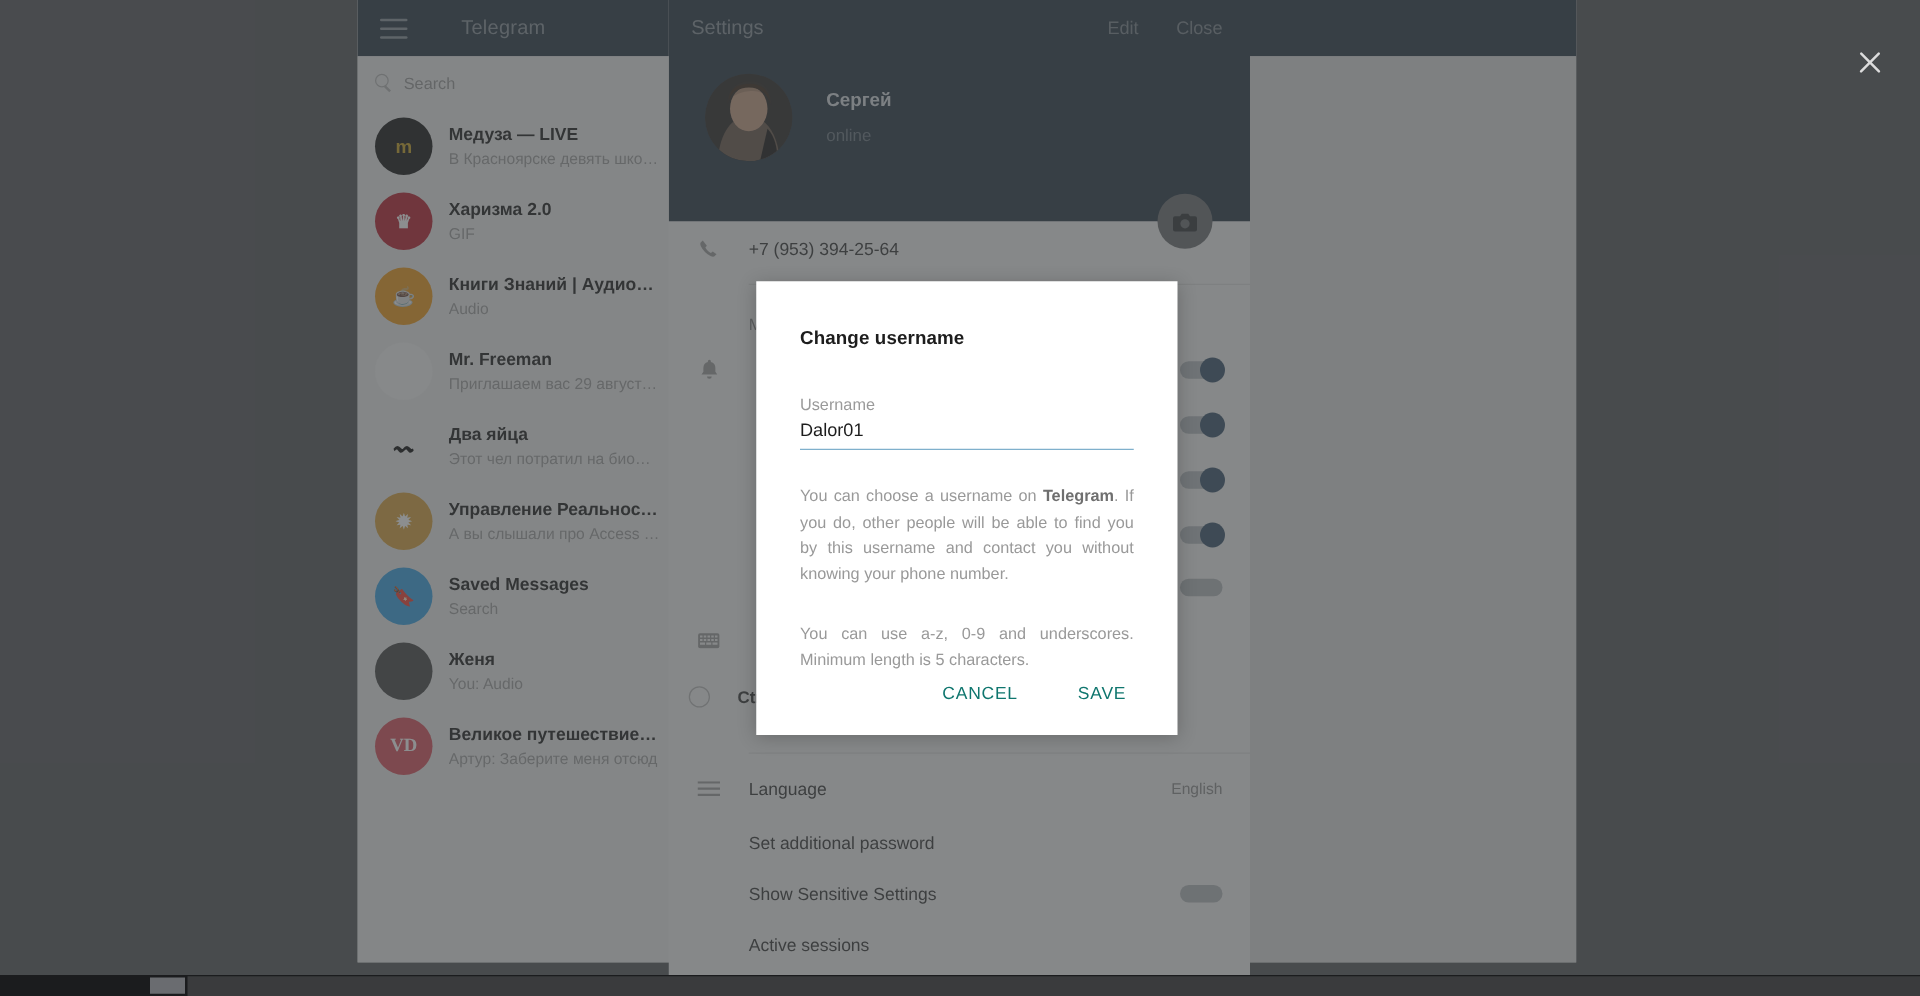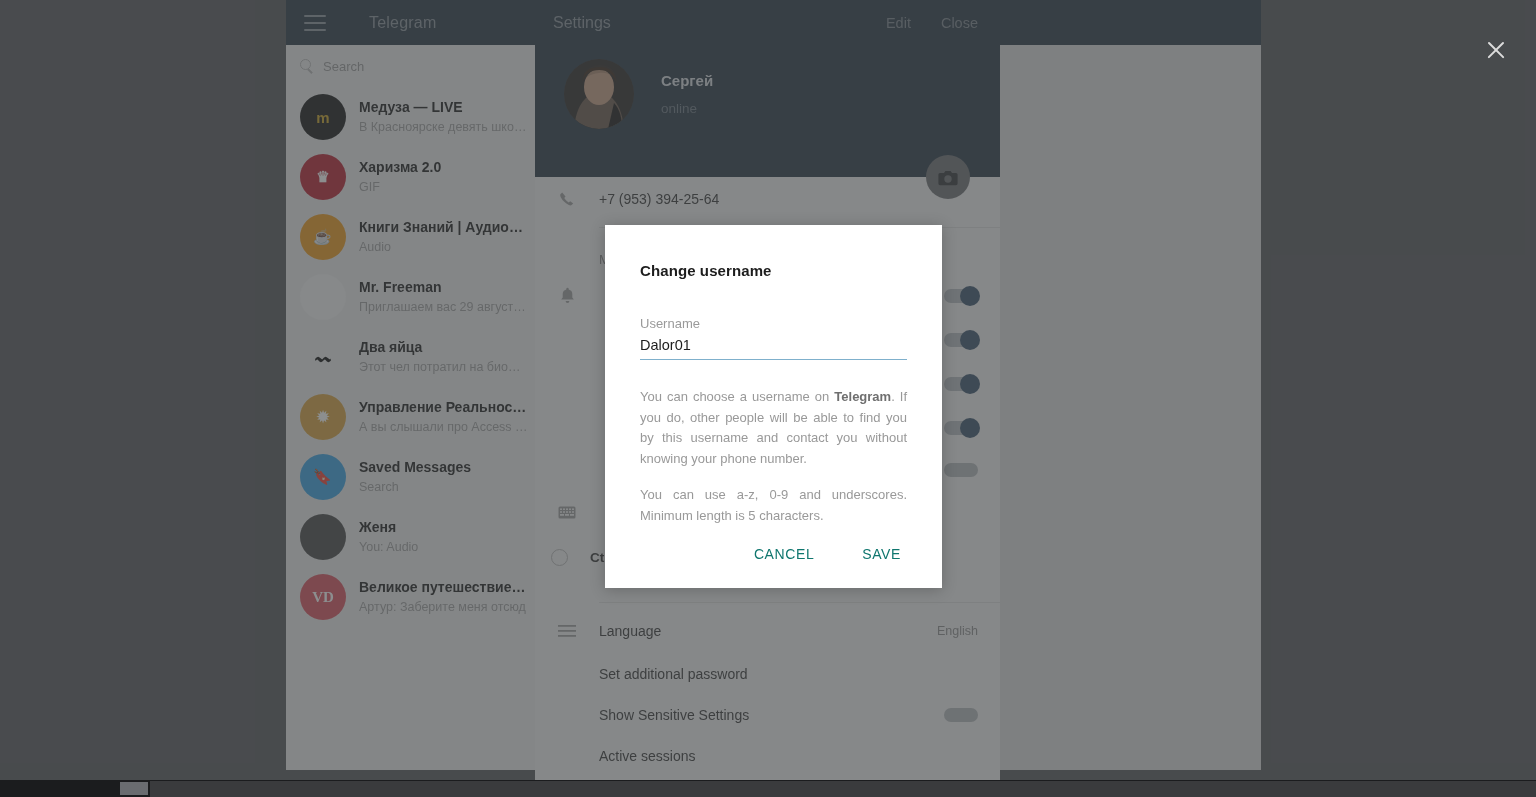--- a/index.html
+++ b/index.html
@@ -253,21 +253,21 @@
     background: transparent;
   }
   .dlg-help {
     margin-top: 27px;
     font-size: 13px;
     line-height: 20.5px;
     color: #999999;
     text-align: justify;
   }
   .dlg-help b { color: #6f6f6f; font-weight: bold; }
-  .dlg-help + .dlg-help { margin-top: 16px; }
+  .dlg-help + .dlg-help { margin-top: 28px; }
   .dlg-actions {
     position: absolute;
     right: 35px; bottom: 18px;
     display: flex; align-items: center;
   }
   .dlg-btn {
     background: none; border: none;
     font-family: "Liberation Sans", sans-serif;
     font-size: 14px;
     letter-spacing: .6px;

